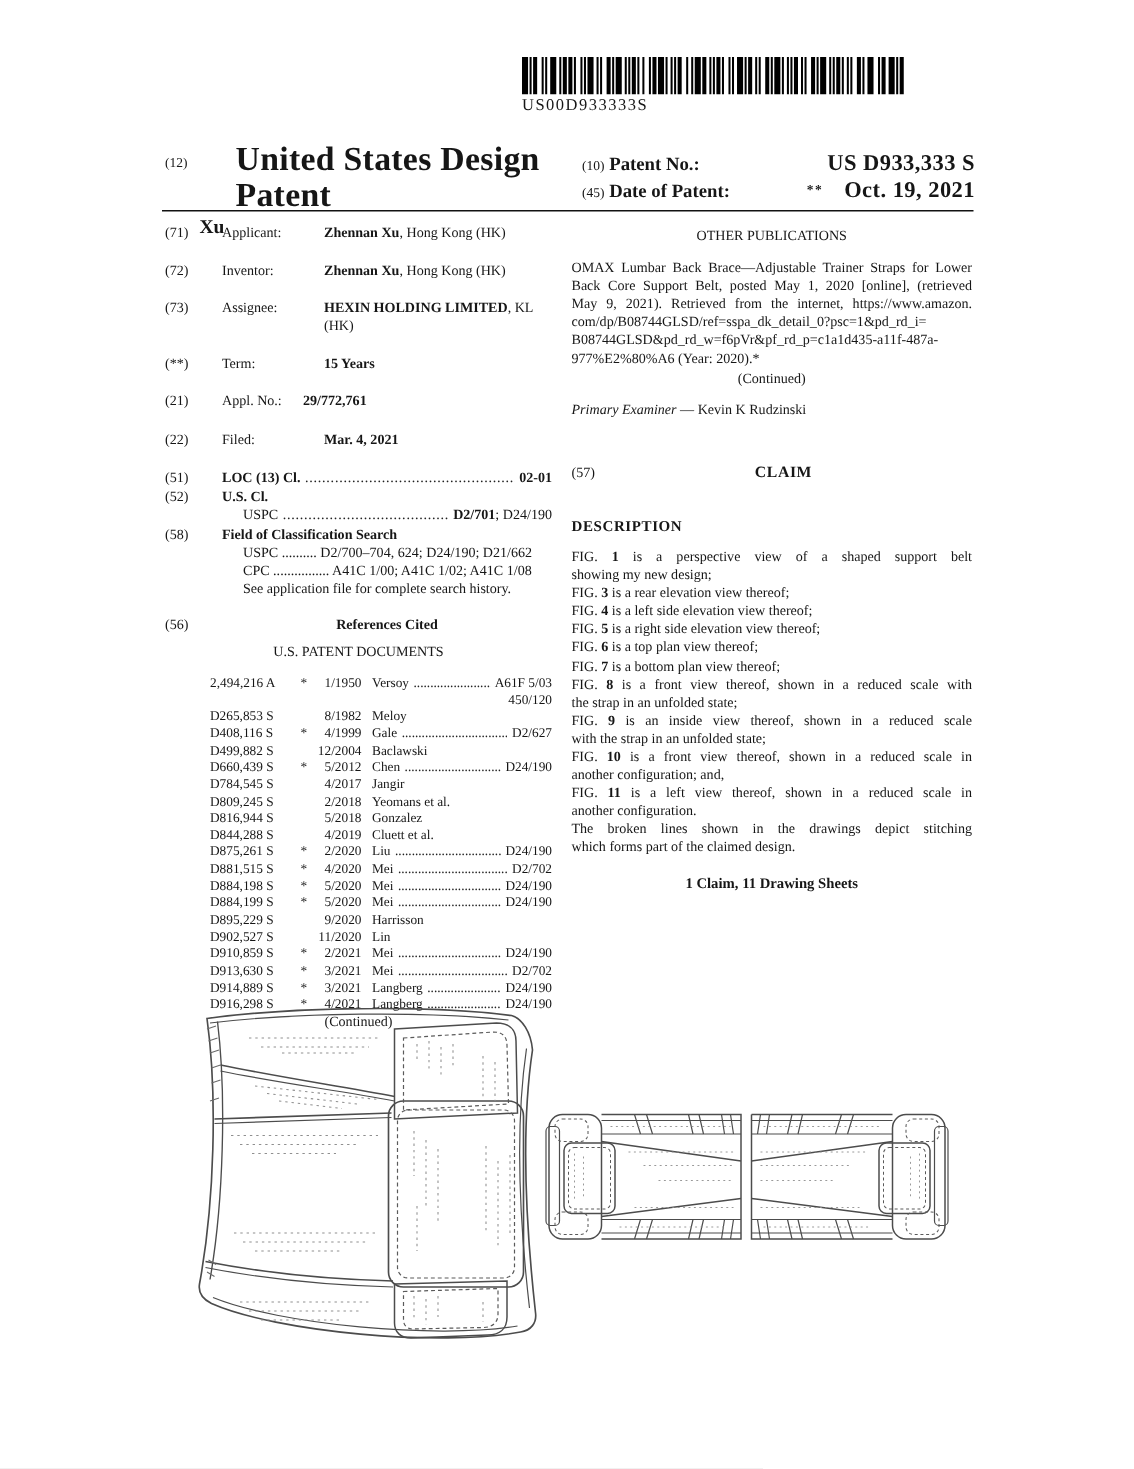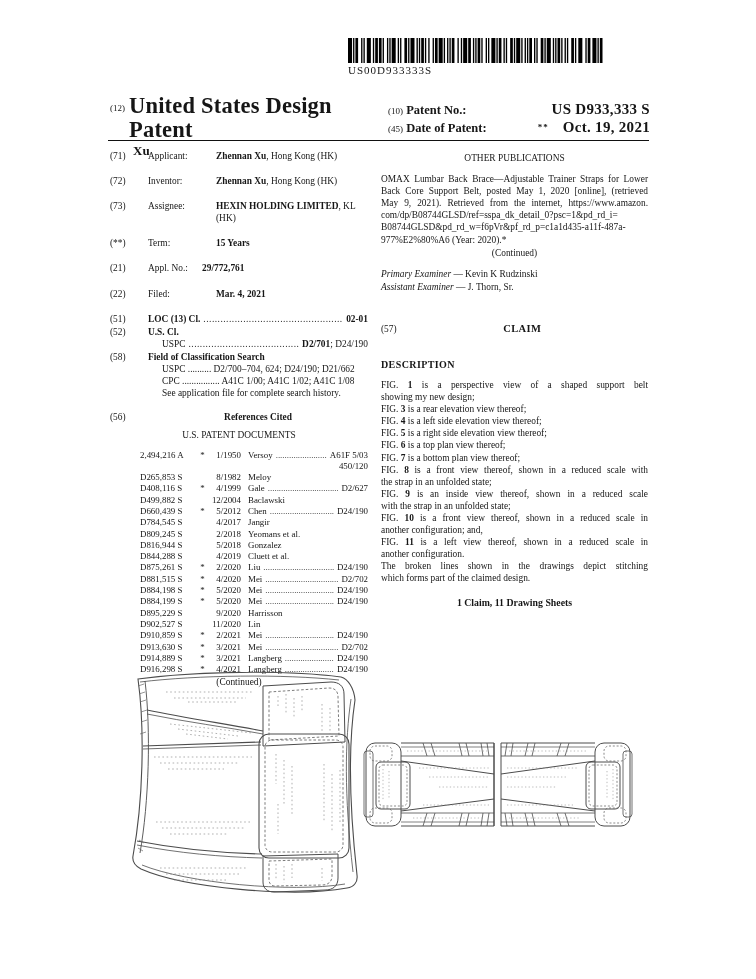--- a/index.html
+++ b/index.html
@@ -8,21 +8,21 @@
     background:#ffffff; color:#161616; overflow:hidden;
     font-family:"Liberation Serif","DejaVu Serif",serif;
   }
   
   .barcode-wrap{position:absolute; left:348px; top:38px; width:258px; text-align:left;}
   .barcode-svg{display:block; width:258px; height:25px;}
   .barcode-text{font-size:11px; letter-spacing:1px; margin-top:1px;}
   
   .header{position:absolute; left:110px; top:94px; width:540px; display:flex;}
   .header-left{width:278px;}
-  .title-row{display:flex; align-items:flex-start;}
+  .title-row{display:flex; align-items:flex-start;gap:28px;}
   .kind-num{font-size:9px; margin-top:9px; margin-right:4px;}
   .main-title{font-size:22.5px; font-weight:bold; letter-spacing:.2px; line-height:24px;}
   .inventor-short{font-size:13px; font-weight:bold; margin-left:23px; margin-top:1px;}
   .header-right{width:262px; margin-left:0; padding-top:7px;}
   .hr-row{display:flex; justify-content:space-between; align-items:baseline; line-height:16px;}
   .hr-label{font-size:12.5px; font-weight:bold;}
   .hr-label .sm{font-size:9px; font-weight:normal;}
   .hr-value{font-size:15px; font-weight:bold; letter-spacing:.3px;}
   .date-note{font-size:9px; font-weight:bold; letter-spacing:1px; margin-right:14px; vertical-align:2px;}
   .rule{position:absolute; left:108px; top:140px; width:541px; height:0; border-top:1.6px solid #111;}
@@ -439,21 +439,20 @@
         <div class="pline j">Back Core Support Belt, posted May 1, 2020 [online], (retrieved</div>
         <div class="pline j">May 9, 2021). Retrieved from the internet, https://www.amazon.</div>
         <div class="pline">com/dp/B08744GLSD/ref=sspa_dk_detail_0?psc=1&amp;pd_rd_i=</div>
         <div class="pline">B08744GLSD&amp;pd_rd_w=f6pVr&amp;pf_rd_p=c1a1d435-a11f-487a-</div>
         <div class="pline">977%E2%80%A6 (Year: 2020).*</div>
       </div>
     <div class="continued">(Continued)</div>
 
     <div class="examiners">
       <div class="exam-line"><span class="exam-label">Primary Examiner</span> <span>— Kevin K Rudzinski</span></div>
-      <div class="exam-line"><span class="exam-label">Assistant Examiner</span> <span>— J. Thorn, Sr.</span></div>
     </div>
 
     <div class="claim-head">
       <span>(57)</span>
       <span class="h">CLAIM</span>
     </div>
 
     <div class="desc-head">DESCRIPTION</div>
     <div id="desc-lines">
         <div class="dline j">FIG. <b>1</b> is a perspective view of a shaped support belt</div>

